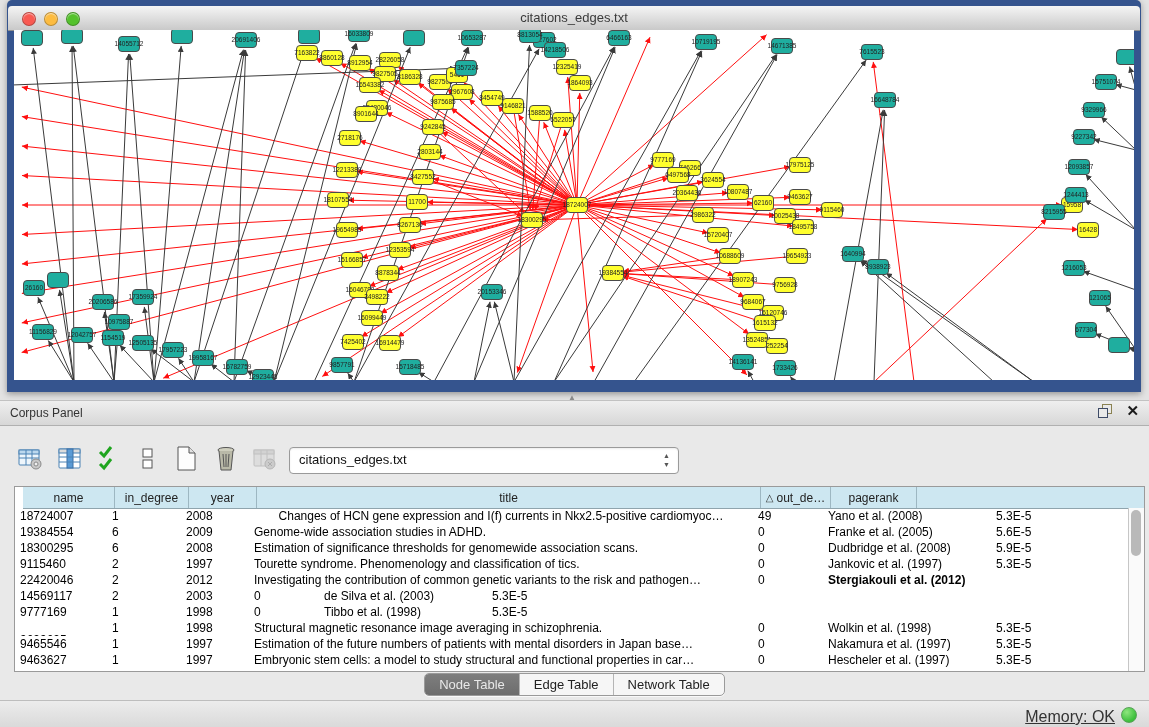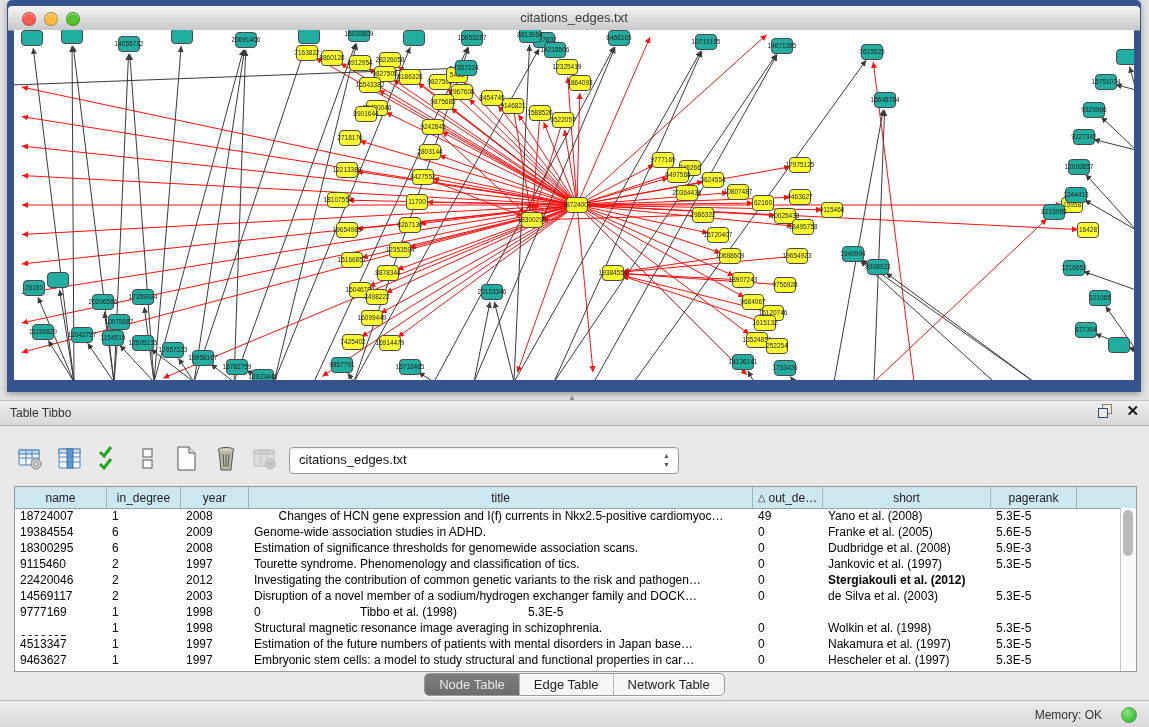--- a/index.html
+++ b/index.html
@@ -41,21 +41,21 @@
   .tbtn{width:30px;height:30px;display:flex;align-items:center;justify-content:center;cursor:pointer;}
   .tbtn svg{display:block;}
   .fx{font-family:"Liberation Serif",serif;font-style:italic;font-size:15px;color:#222;}
   .tbl-select{position:absolute;left:289px;top:47px;width:388px;height:25px;background:#fff;
               border:1px solid #9a9a9a;border-radius:4px;box-shadow:inset 0 1px 2px rgba(0,0,0,.08);}
   .tbl-select .val{position:absolute;left:9px;top:4px;font-size:13px;color:#111;}
   .tbl-select .arrows{position:absolute;right:8px;top:3px;font-size:7px;color:#555;line-height:9px;text-align:center;}
 
   
   .grid{position:absolute;left:14px;top:86px;width:1121px;height:184px;background:#fff;
-        border:1px solid #9a9a9a;}
+        border:1px solid #9a9a9a;padding-left:8px;}
   .grid-head{display:flex;height:21px;background:#cde7f1;border-bottom:1px solid #8fa4ad;}
   .gh-cell{box-sizing:border-box;border-right:1px solid #9db7c2;font-size:12px;color:#222;
            display:flex;align-items:center;justify-content:center;overflow:hidden;white-space:nowrap;}
   .gh-cell .sort{font-size:10px;margin-right:3px;color:#333;}
   .grid-body{position:absolute;left:0;top:21px;right:15px;bottom:0;overflow:hidden;}
   .grow{display:flex;height:16px;line-height:16px;}
   .gcell{box-sizing:border-box;padding:0 5px;font-size:12px;color:#000;white-space:nowrap;
          overflow:hidden;}
   .vscroll{position:absolute;right:0;top:21px;bottom:0;width:15px;background:#fafafa;
            border-left:1px solid #c6c6c6;}
@@ -65,21 +65,21 @@
   .tabs{position:absolute;left:0;right:0;top:273px;display:flex;justify-content:center;}
   .seg{display:flex;border:1px solid #9a9a9a;border-radius:5px;overflow:hidden;background:#f6f6f6;
        box-shadow:0 1px 0 rgba(255,255,255,.7);}
   .seg .tab{padding:3px 14px;font-size:13px;color:#222;border-right:1px solid #b5b5b5;cursor:pointer;}
   .seg .tab:last-child{border-right:none;}
   .seg .tab.sel{background:linear-gradient(#7e7e7e,#6d6d6d);color:#e8e8e8;}
 
   
   .statusbar{position:absolute;left:0;top:700px;width:1149px;height:27px;
              background:linear-gradient(#ececec,#d9d9d9);border-top:1px solid #bdbdbd;}
-  .statusbar .mem{position:absolute;right:47px;top:7px;font-size:12px;color:#333;}
+  .statusbar .mem{position:absolute;right:34px;top:7px;font-size:16px;color:#333;text-decoration:underline;}
   .statusbar .dot{position:absolute;right:12px;top:6px;width:14px;height:14px;border-radius:50%;
                   background:radial-gradient(circle at 35% 30%,#8ee67e,#3cbf3c 70%);
                   border:1px solid #57a257;}
 </style>
 </head>
 <body>
 
 <div class="net-window">
   <div class="titlebar">
     <div class="lights">
@@ -687,21 +687,21 @@
           <rect x="1094.5" y="307.5" width="21" height="15" rx="3.5" fill="#1fae9f" stroke="#4a4a4a" stroke-width="1"></rect>
         </g>
       </svg>
   </div>
 </div>
 
 <span class="divider-handle">▲</span>
 
 <div class="table-panel">
   <div class="panel-header">
-    <span class="ptitle">Table Tibbo</span>
+    <span class="ptitle">Corpus Panel</span>
     <span class="hbtns">
       <span class="float-ico">
           <span class="sq2"></span>
           <span class="sq1"></span>
         </span>
       <span class="close-ico">✕</span>
     </span>
   </div>
 
   <div class="toolbar">
@@ -770,21 +770,20 @@
     <span class="arrows">▲<br>▼</span>
   </div>
 
   <div class="grid">
     <div class="grid-head" id="grid-head">
         <div class="gh-cell" style="width: 92px;">name</div>
         <div class="gh-cell" style="width: 74px;">in_degree</div>
         <div class="gh-cell" style="width: 68px;">year</div>
         <div class="gh-cell" style="width: 504px;">title</div>
         <div class="gh-cell" style="width: 70px;"><span class="sort">△</span>out_de…</div>
-        <div class="gh-cell" style="width: 168px;">short</div>
         <div class="gh-cell" style="width: 86px;">pagerank</div>
         <div class="gh-cell" style="flex: 1 1 0%; border-right: none;"></div>
       </div>
     <div class="grid-body" id="grid-body">
         <div class="grow">
           <div class="gcell" style="width: 92px;">18724007</div>
           <div class="gcell" style="width: 74px;">1</div>
           <div class="gcell" style="width: 68px;">2008</div>
           <div class="gcell" style="width: 504px; text-align: center;">Changes of HCN gene expression and I(f) currents in Nkx2.5-positive cardiomyoc…</div>
           <div class="gcell" style="width: 70px;">49</div>
@@ -800,21 +799,21 @@
           <div class="gcell" style="width: 168px;">Franke et al. (2005)</div>
           <div class="gcell" style="width: 86px;">5.6E-5</div>
         </div>
         <div class="grow">
           <div class="gcell" style="width: 92px;">18300295</div>
           <div class="gcell" style="width: 74px;">6</div>
           <div class="gcell" style="width: 68px;">2008</div>
           <div class="gcell" style="width: 504px;">Estimation of significance thresholds for genomewide association scans.</div>
           <div class="gcell" style="width: 70px;">0</div>
           <div class="gcell" style="width: 168px;">Dudbridge et al. (2008)</div>
-          <div class="gcell" style="width: 86px;">5.9E-3</div>
+          <div class="gcell" style="width: 86px;">5.9E-5</div>
         </div>
         <div class="grow">
           <div class="gcell" style="width: 92px;">9115460</div>
           <div class="gcell" style="width: 74px;">2</div>
           <div class="gcell" style="width: 68px;">1997</div>
           <div class="gcell" style="width: 504px;">Tourette syndrome. Phenomenology and classification of tics.</div>
           <div class="gcell" style="width: 70px;">0</div>
           <div class="gcell" style="width: 168px;">Jankovic et al. (1997)</div>
           <div class="gcell" style="width: 86px;">5.3E-5</div>
         </div>
@@ -824,44 +823,43 @@
           <div class="gcell" style="width: 68px;">2012</div>
           <div class="gcell" style="width: 504px;">Investigating the contribution of common genetic variants to the risk and pathogen…</div>
           <div class="gcell" style="width: 70px;">0</div>
           <div class="gcell" style="width: 168px; font-weight: bold;">Stergiakouli et al. (2012)</div>
           <div class="gcell" style="width: 86px; margin-top: 36px;">5.5E-5</div>
         </div>
         <div class="grow">
           <div class="gcell" style="width: 92px;">14569117</div>
           <div class="gcell" style="width: 74px;">2</div>
           <div class="gcell" style="width: 68px;">2003</div>
-          <div class="gcell" style="width: 504px;">Disruption of a novel member of a sodium/hydrogen exchanger family and DOCK…</div>
           <div class="gcell" style="width: 70px;">0</div>
           <div class="gcell" style="width: 168px;">de Silva et al. (2003)</div>
           <div class="gcell" style="width: 86px;">5.3E-5</div>
         </div>
         <div class="grow">
           <div class="gcell" style="width: 92px;">9777169</div>
           <div class="gcell" style="width: 74px;">1</div>
           <div class="gcell" style="width: 68px;">1998</div>
           <div class="gcell" style="width: 70px;">0</div>
-          <div class="gcell" style="width: 168px; margin-left: 36px;">Tibbo et al. (1998)</div>
+          <div class="gcell" style="width: 168px;">Tibbo et al. (1998)</div>
           <div class="gcell" style="width: 86px;">5.3E-5</div>
         </div>
         <div class="grow">
           <div class="gcell" style="width: 92px; margin-top: 12px;">9699695</div>
           <div class="gcell" style="width: 74px;">1</div>
           <div class="gcell" style="width: 68px;">1998</div>
           <div class="gcell" style="width: 504px;">Structural magnetic resonance image averaging in schizophrenia.</div>
           <div class="gcell" style="width: 70px;">0</div>
           <div class="gcell" style="width: 168px;">Wolkin et al. (1998)</div>
           <div class="gcell" style="width: 86px;">5.3E-5</div>
         </div>
         <div class="grow">
-          <div class="gcell" style="width: 92px;">4513347</div>
+          <div class="gcell" style="width: 92px;">9465546</div>
           <div class="gcell" style="width: 74px;">1</div>
           <div class="gcell" style="width: 68px;">1997</div>
           <div class="gcell" style="width: 504px;">Estimation of the future numbers of patients with mental disorders in Japan base…</div>
           <div class="gcell" style="width: 70px;">0</div>
           <div class="gcell" style="width: 168px;">Nakamura et al. (1997)</div>
           <div class="gcell" style="width: 86px;">5.3E-5</div>
         </div>
         <div class="grow">
           <div class="gcell" style="width: 92px;">9463627</div>
           <div class="gcell" style="width: 74px;">1</div>

